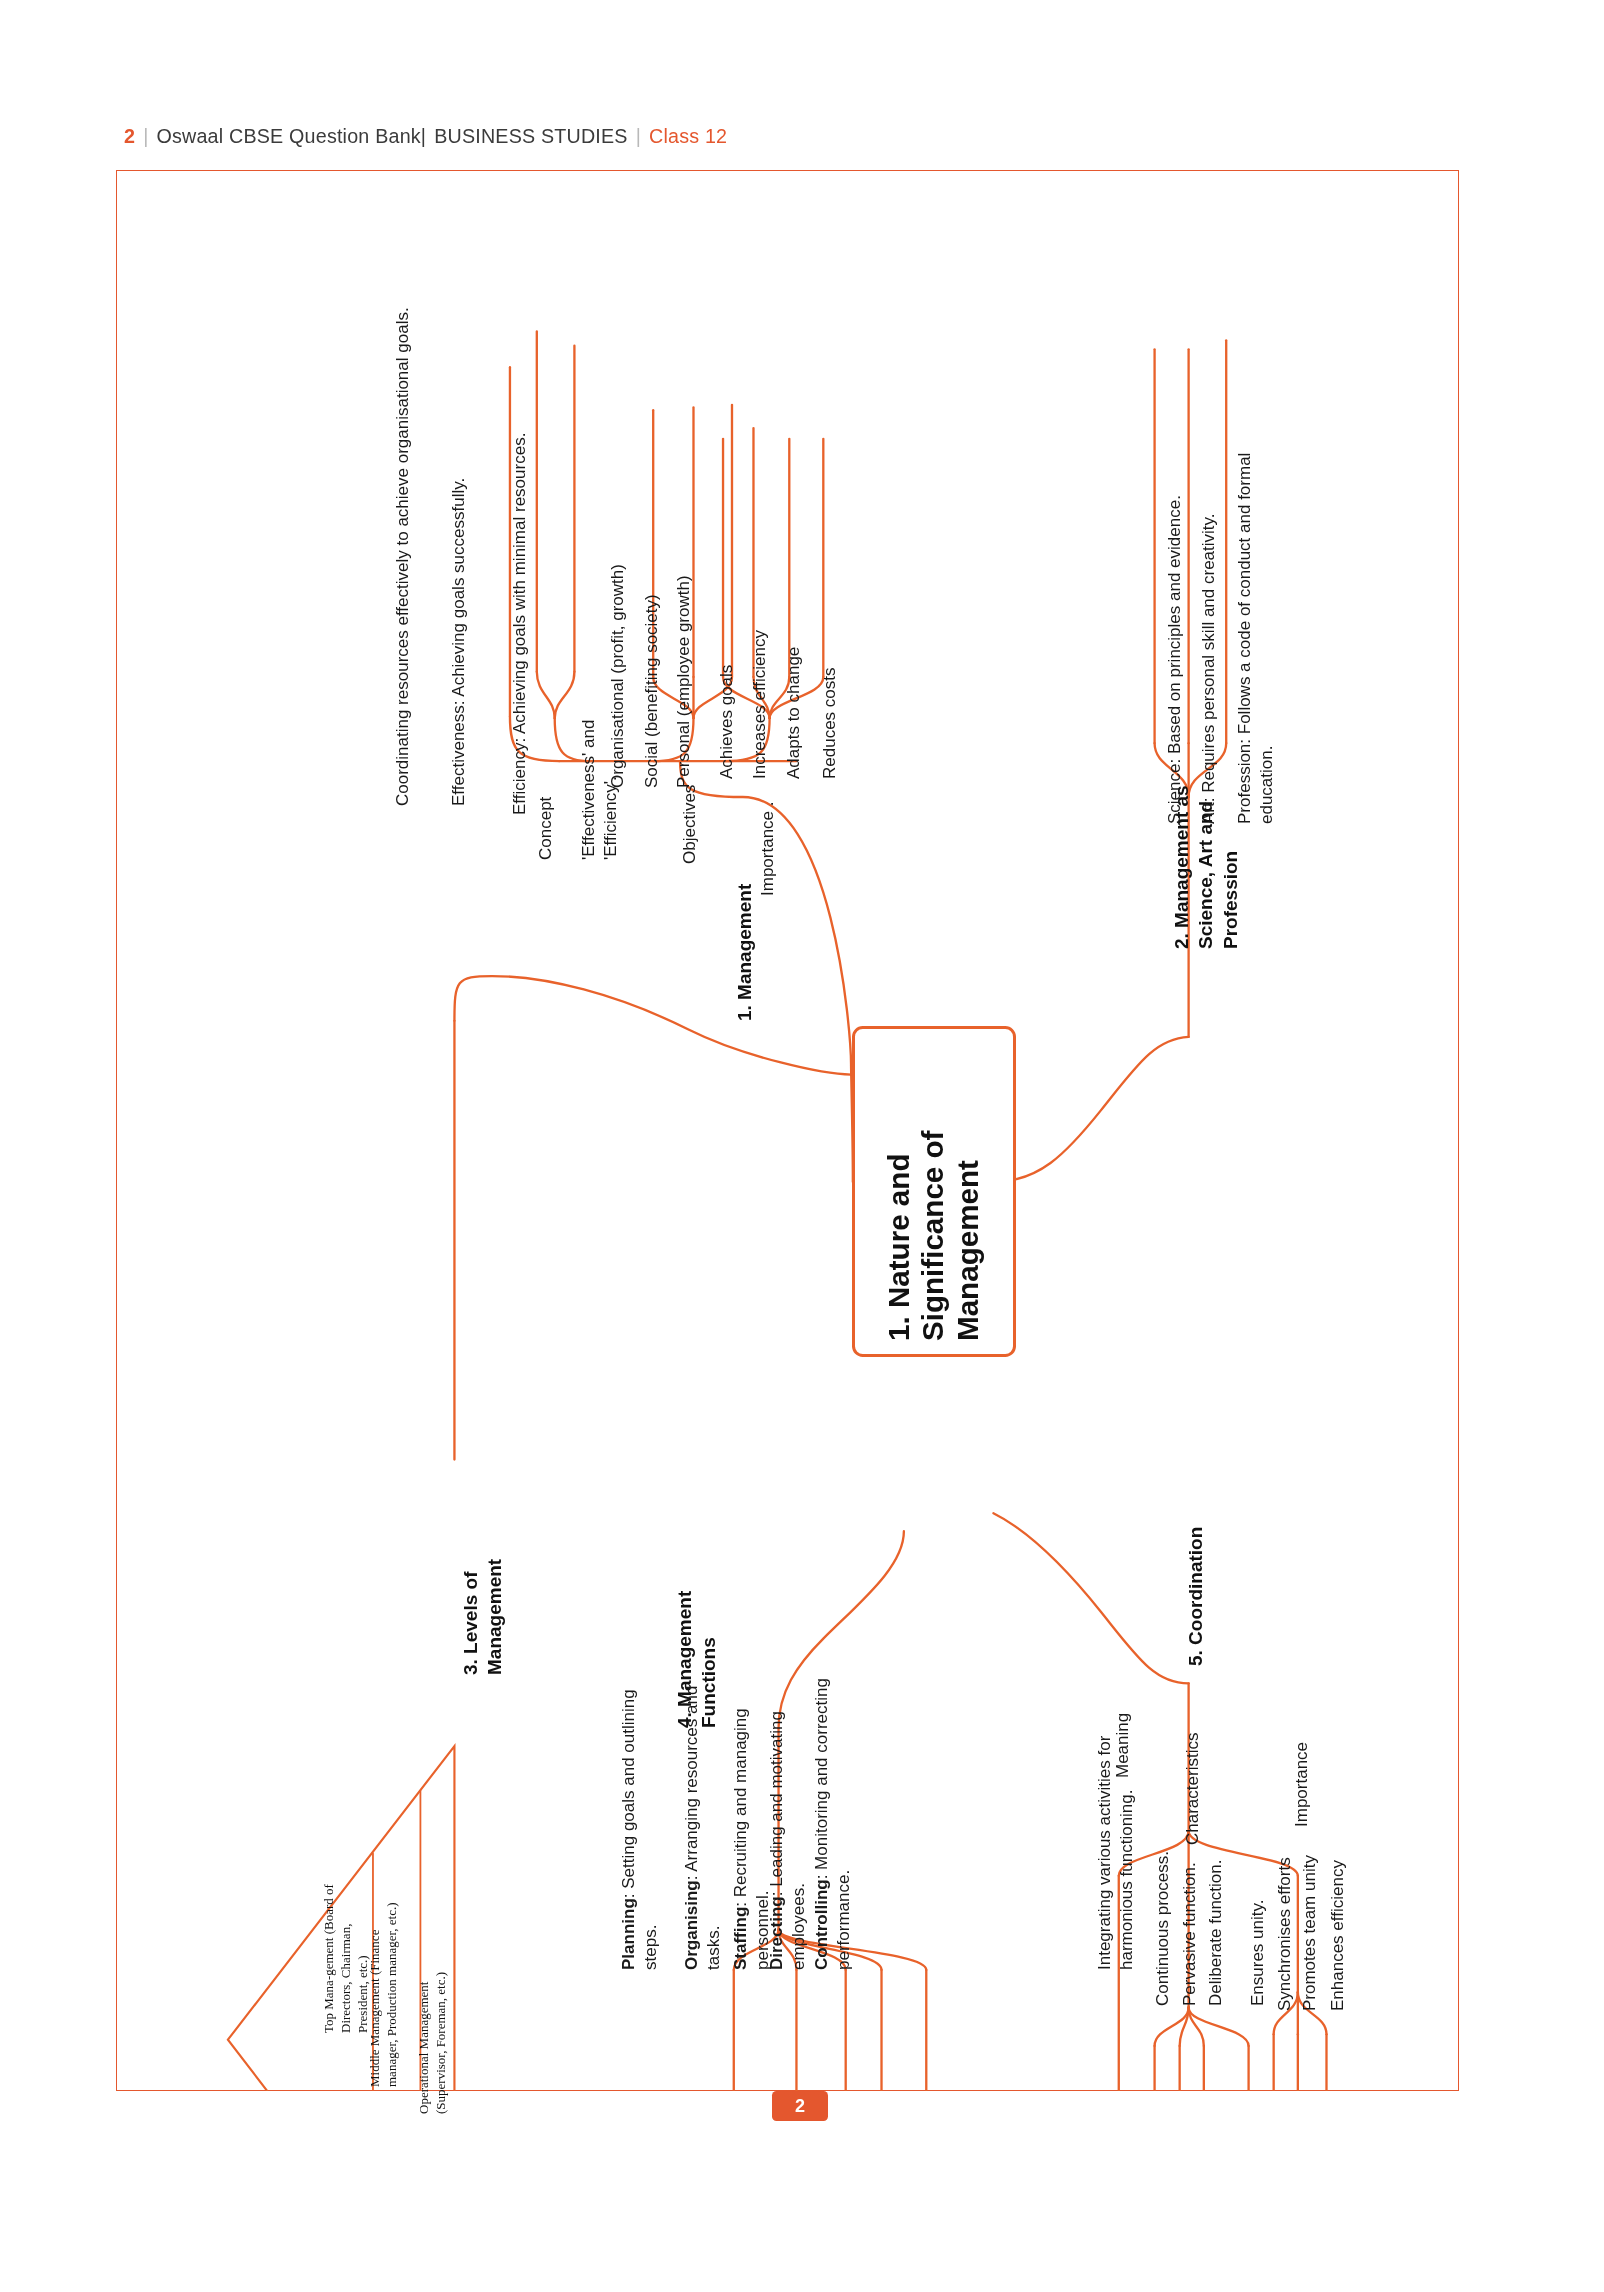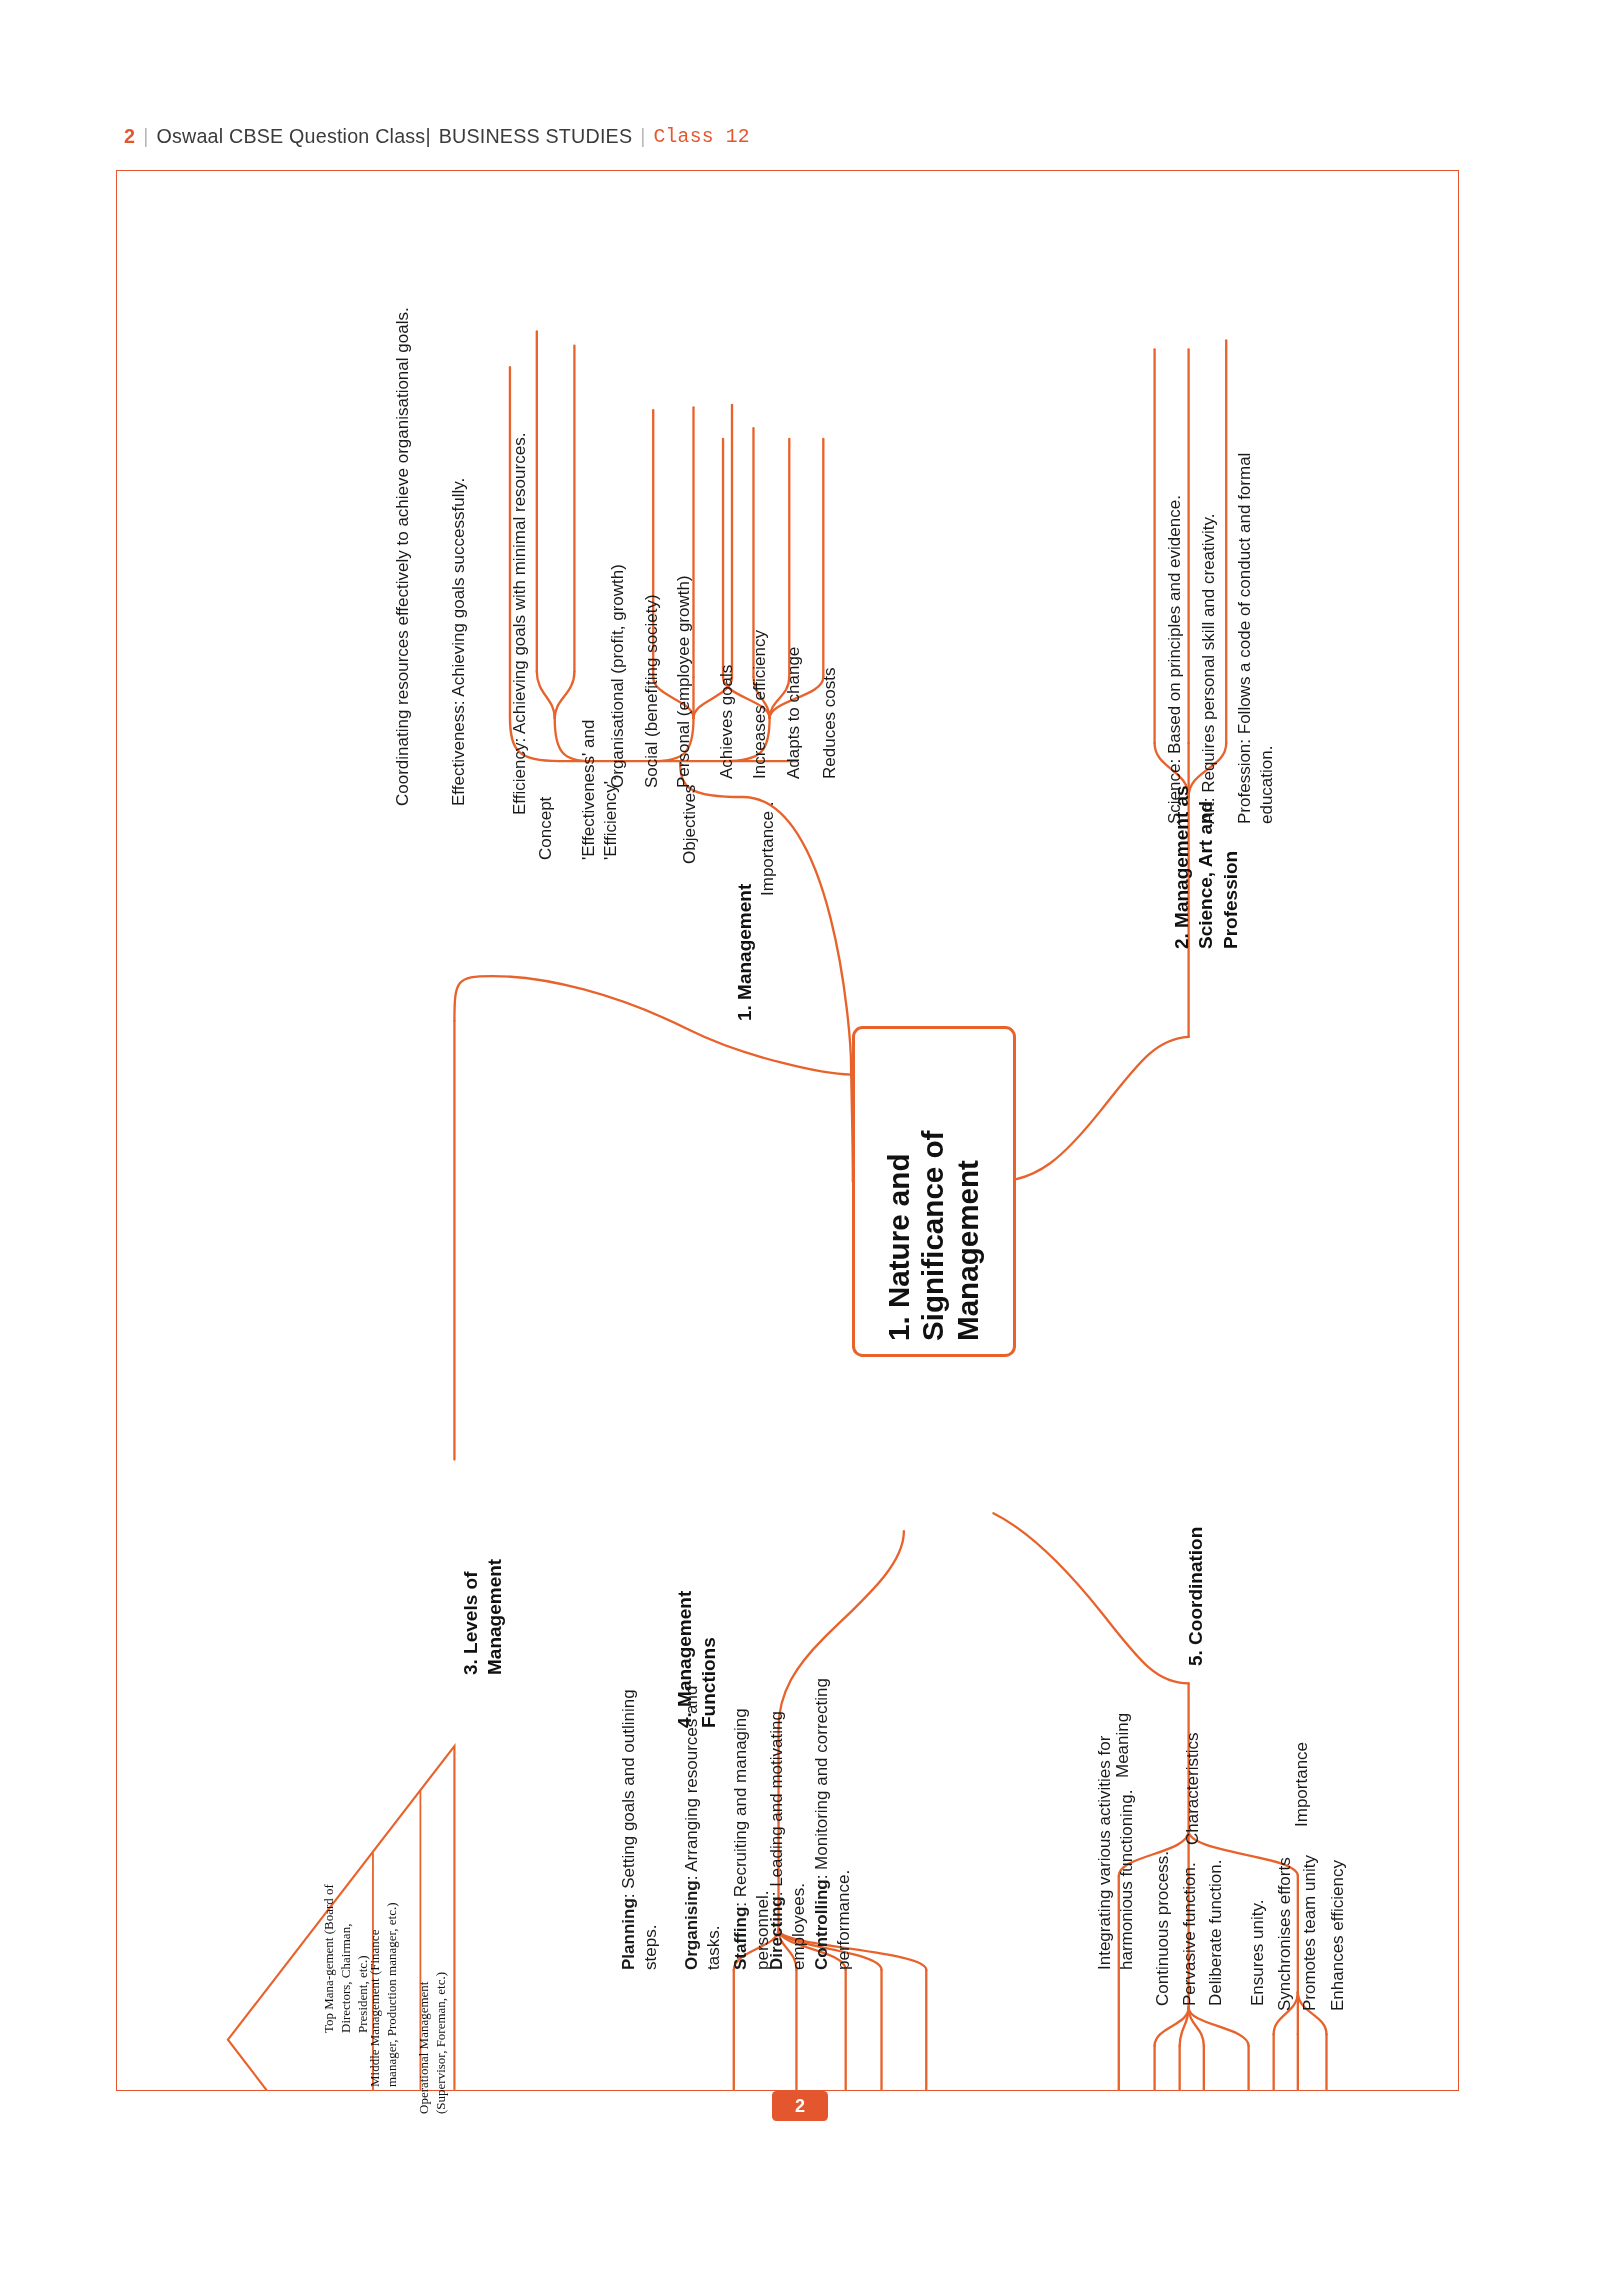--- a/index.html
+++ b/index.html
@@ -3,21 +3,21 @@
 <meta charset="utf-8">
 <style>
   html,body{margin:0;padding:0;background:#ffffff;}
   body{width:1605px;height:2293px;font-family:"Liberation Sans",sans-serif;position:relative;overflow:hidden;}
 
   
   .header{position:absolute;left:124px;top:125px;display:flex;align-items:center;gap:8px;
           font-size:19.7px;color:#3b3b3b;letter-spacing:0.2px;white-space:nowrap;}
   .header .pg{color:#e4572e;font-weight:700;}
   .header .sep{color:#b9b9b9;font-weight:300;}
-  .header .cls{color:#e4572e;font-family:Liberation Mono, monospace;}
+  .header .cls{color:#e4572e;}
 
   
   .frame{position:absolute;left:116px;top:170px;width:1343px;height:1921px;
          border:1.4px solid #e4572e;box-sizing:border-box;background:#fff;}
 
   
   .pagebadge{position:absolute;left:772px;top:2091px;width:56px;height:30px;
              background:#e4572e;border-radius:4.5px;color:#fff;font-size:18px;font-weight:700;
              display:flex;align-items:center;justify-content:center;}
 
@@ -39,21 +39,21 @@
   .leaf{font-size:17px;color:#1a1a1a;}
   .leaf b{font-weight:700;}
   .tri-text{font-family:"Liberation Serif",serif;font-size:13px;color:#111;line-height:1.3;}
 </style>
 </head>
 <body>
 
 <div class="header">
   <span class="pg">2</span>
   <span class="sep">|</span>
-  <span class="bk">Oswaal CBSE Question Class|</span>
+  <span class="bk">Oswaal CBSE Question Bank|</span>
   <span class="sub">BUSINESS STUDIES</span>
   <span class="sep">|</span>
   <span class="cls">Class 12</span>
 </div>
 
 <div class="frame"></div>
 
 <svg id="map" width="1343" height="1921" viewBox="0 0 1500 2145">
   <g fill="none" stroke="#e8622b" stroke-width="2.6" stroke-linecap="round">
 

